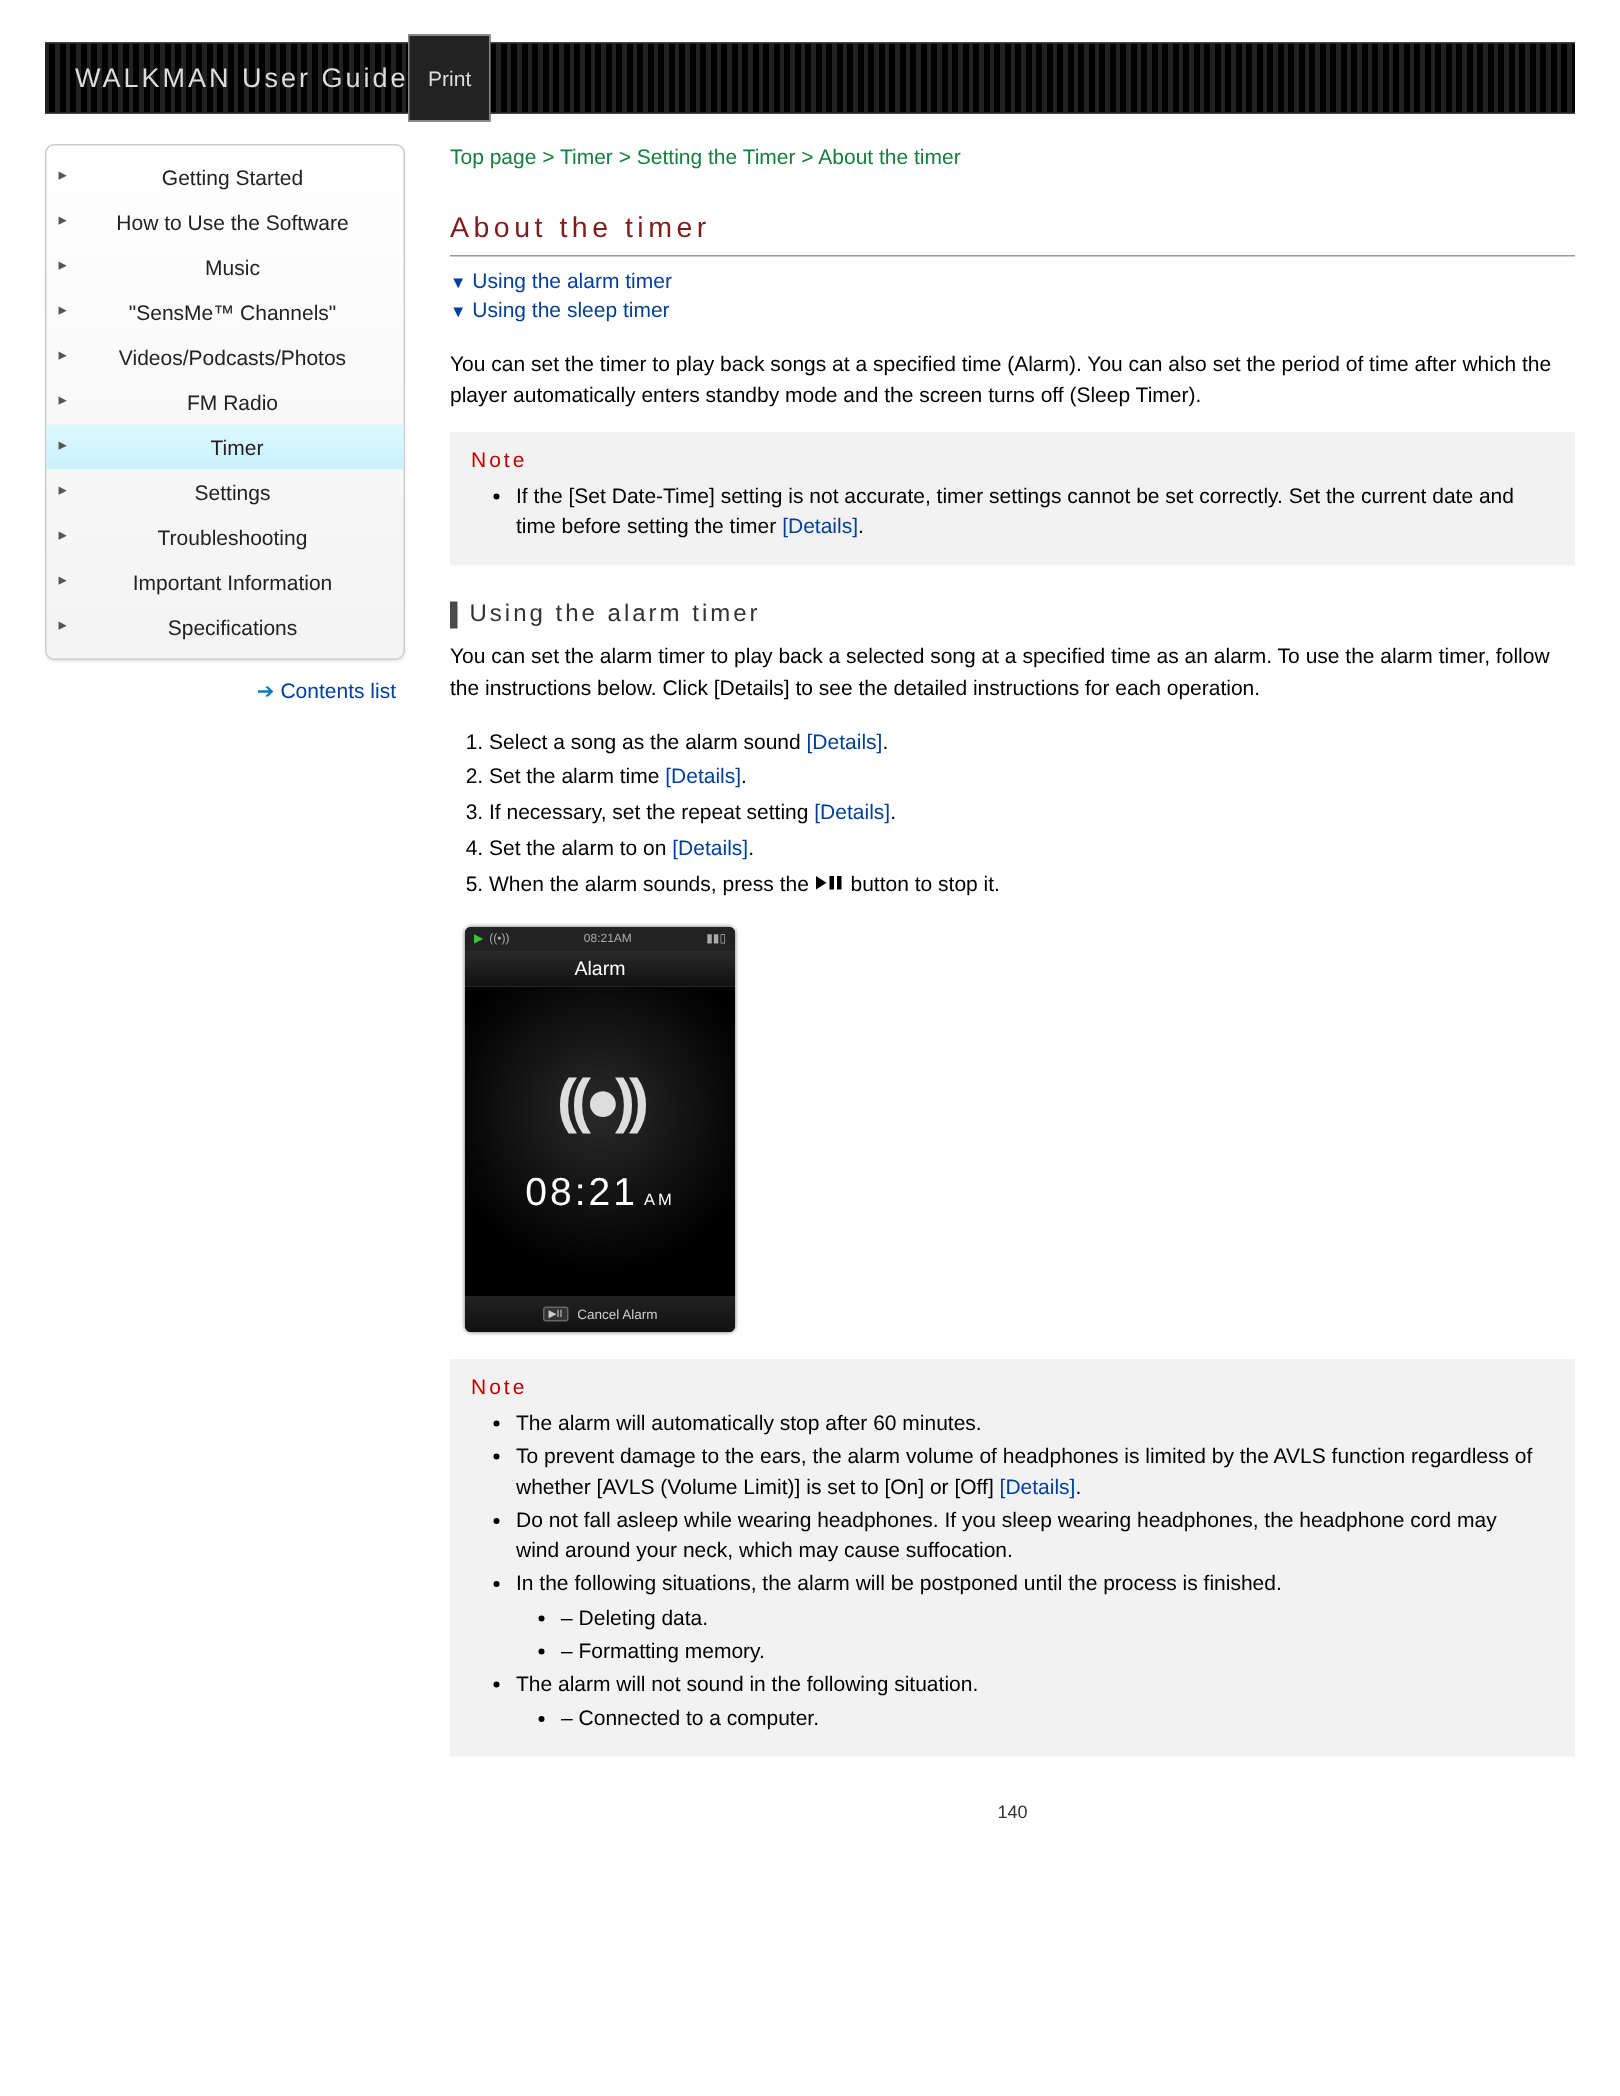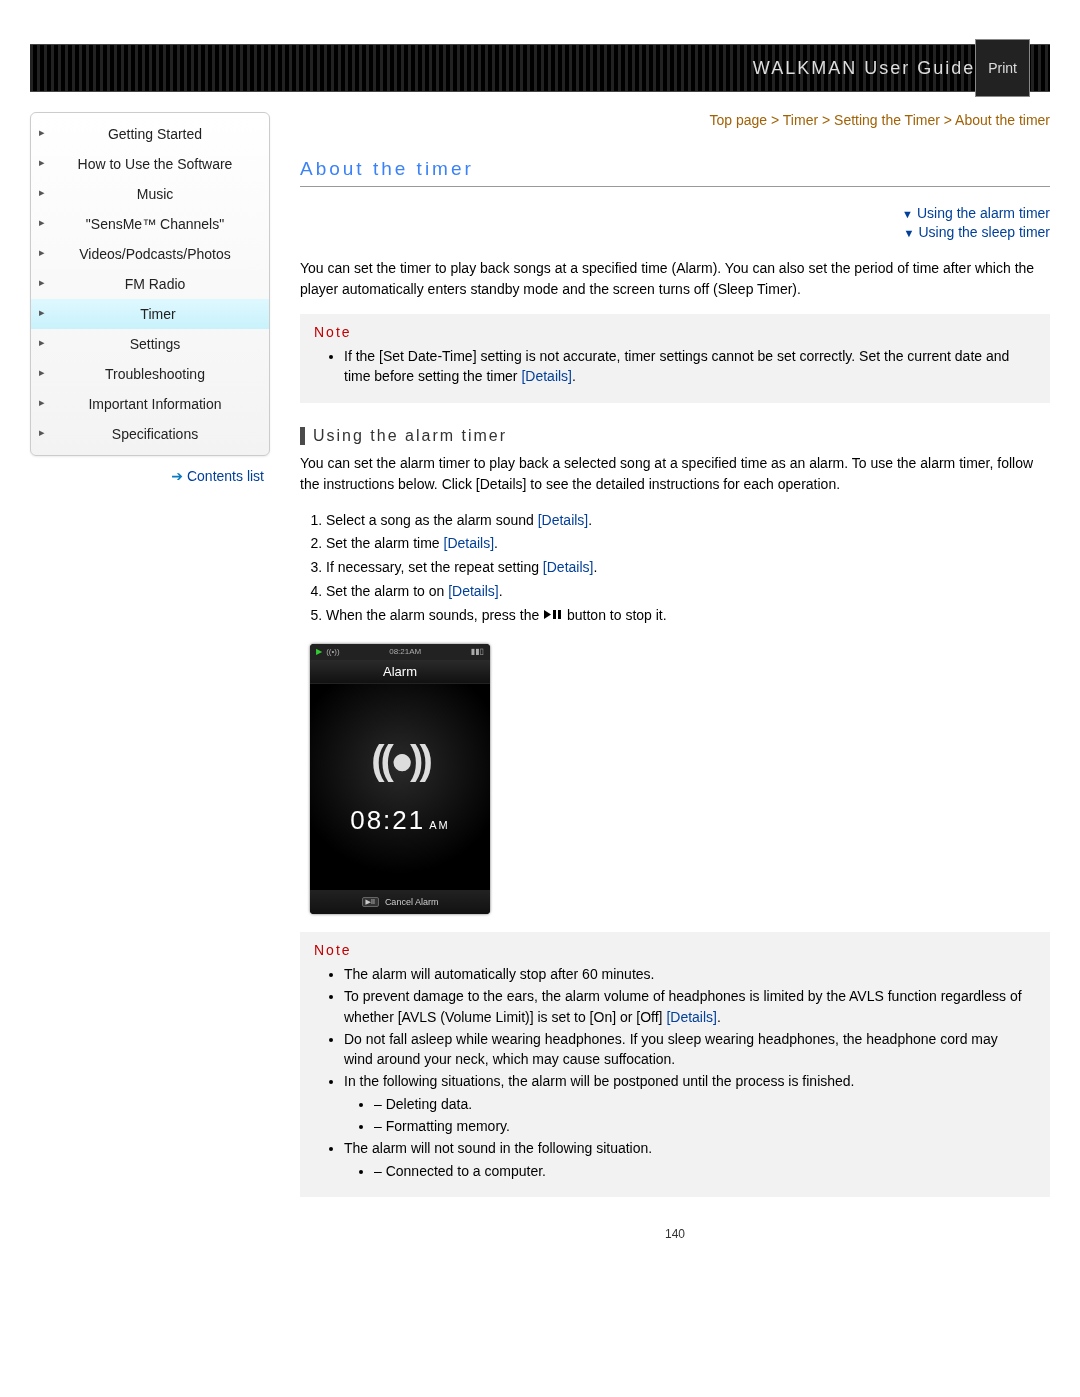--- a/index.html
+++ b/index.html
@@ -11,23 +11,23 @@
     width: 1080px;
   }
   .header {
     background: #000;
     background-image: repeating-linear-gradient(90deg, #222 0, #222 3px, #000 3px, #000 7px);
     border-top: 1px solid #444;
     border-bottom: 1px solid #444;
     height: 48px;
     display: flex;
     align-items: center;
-    justify-content: flex-end;
+    justify-content: flex-start;
     padding: 0 20px;
-    margin: 44px 30px 0 30px;
+    margin: 28px 30px 0 30px;
   }
   .header-title {
     color: #ddd;
     font-size: 18px;
     letter-spacing: 2px;
     font-weight: normal;
   }
   .print-btn {
     border: 1px solid #888;
     color: #ddd;
@@ -83,43 +83,41 @@
   }
   .arrow-right {
     color: #0a7cc0;
     margin-right: 4px;
   }
   .main {
     flex: 1;
     min-width: 0;
   }
   .breadcrumb {
-    text-align: right;
-    color: #a16207;
+    color: #15803d;
     font-size: 14px;
     margin-bottom: 30px;
   }
   h1.page-title {
     font-size: 19px;
     font-weight: normal;
     letter-spacing: 3px;
-    color: #3b82f6;
+    color: #7f1d1d;
     border-bottom: 1px solid #999;
     padding-bottom: 6px;
-    margin-bottom: 18px;
+    margin-bottom: 8px;
   }
   .anchor-links {
     margin-bottom: 18px;
   }
   .anchor-links div {
     color: #003f9a;
     font-size: 14px;
     margin: 3px 0;
     cursor: pointer;
-    text-align: right;
   }
   .down-tri {
     color: #003f9a;
     margin-right: 4px;
     font-size: 11px;
   }
   p.body-text {
     line-height: 1.5;
     margin-bottom: 14px;
   }

